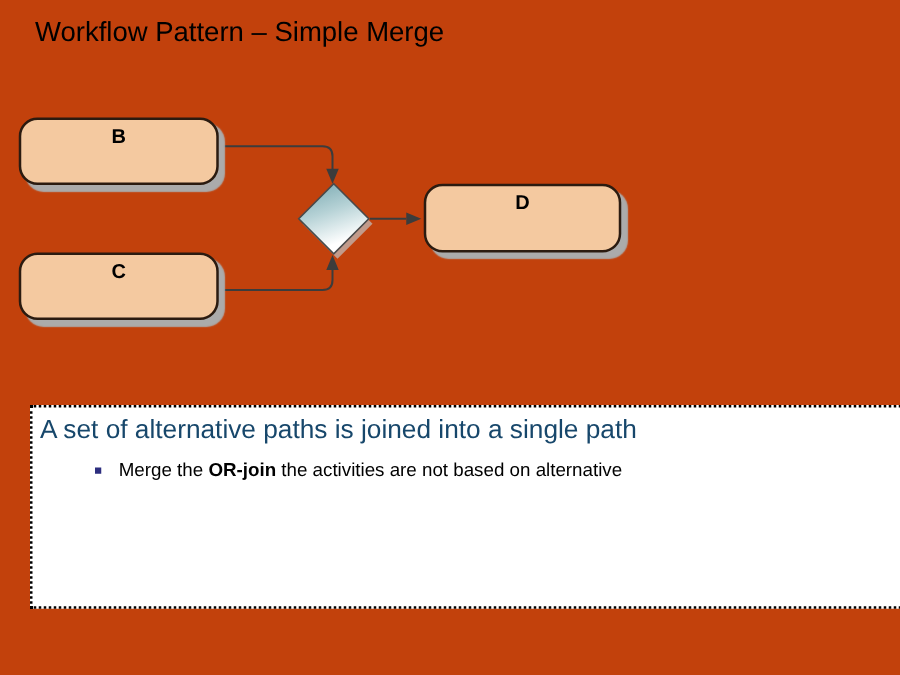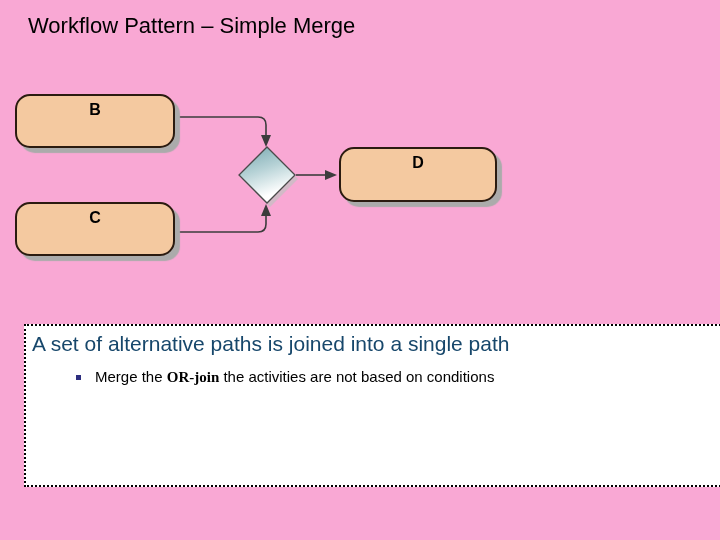--- a/index.html
+++ b/index.html
@@ -5,21 +5,21 @@
   html, body {
     margin: 0;
     padding: 0;
     background: #ffffff;
     font-family: "Liberation Sans", sans-serif;
   }
   .slide {
     position: relative;
     width: 720px;
     height: 540px;
-    background: #f9a8d4;
+    background: #c2410c;
     overflow: hidden;
   }
   .slide-title {
     position: absolute;
     left: 28px;
     top: 13px;
     font-size: 22px;
     color: #000000;
     letter-spacing: 0px;
     white-space: nowrap;
@@ -72,21 +72,21 @@
     white-space: pre;
   }
   .bullet-sq {
     display: inline-block;
     width: 5px;
     height: 5px;
     background: #2D2E7F;
     margin-right: 14px;
     flex: 0 0 auto;
   }
-  .bold { font-weight: bold; font-family: Liberation Serif, serif; }
+  .bold { font-weight: bold; }
 </style>
 </head>
 <body>
 
 <div class="slide">
 
   <div class="slide-title">Workflow Pattern – Simple Merge</div>
 
   <svg class="diagram-svg" viewBox="0 0 720 540" xmlns="http://www.w3.org/2000/svg">
     <defs>
@@ -125,17 +125,17 @@
   </div>
 
   <div class="node node-d">
     <span>D</span>
   </div>
 
   <div class="note-box">
     <div class="note-heading">A set of alternative paths is joined into a single path</div>
     <div class="note-bullet-row">
       <span class="bullet-sq"></span>
-      <span><span>Merge the </span><span class="bold">OR-join</span><span> the activities are not based on conditions</span></span>
+      <span><span>Merge the </span><span class="bold">OR-join</span><span> the activities are not based on alternative</span></span>
     </div>
   </div>
 
 </div>
 
 </body></html>

